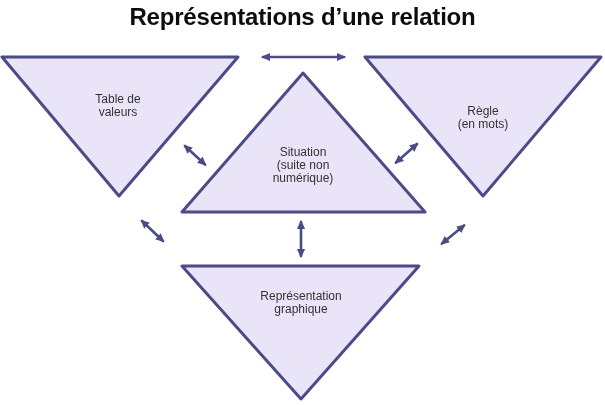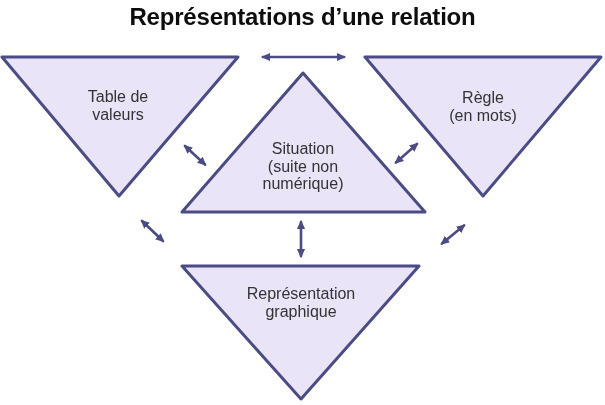--- a/index.html
+++ b/index.html
@@ -37,21 +37,21 @@
     stroke:var(--stroke);
     stroke-width:2.6;
     stroke-linecap:round;
   }
   .ah{fill:var(--stroke);}
   .node-label{
     position:absolute;
     transform:translate(-50%,-50%);
     text-align:center;
     white-space:pre-line;
-    font-size:16px;
+    font-size:12px;
     line-height:1.1;
     color:var(--text);
   }
 </style>
 </head>
 <body>
 
 <div class="stage">
 
   <div class="diagram-title">Représentations d’une relation</div>
@@ -72,21 +72,21 @@
     <line class="arrow" x1="185" y1="146" x2="205" y2="164.5" marker-start="url(#ah)" marker-end="url(#ah)"></line>
     <line class="arrow" x1="417" y1="144" x2="396" y2="162.5" marker-start="url(#ah)" marker-end="url(#ah)"></line>
     <line class="arrow" x1="301" y1="222" x2="301" y2="256" marker-start="url(#ah)" marker-end="url(#ah)"></line>
     <line class="arrow" x1="142" y1="221" x2="163" y2="241" marker-start="url(#ah)" marker-end="url(#ah)"></line>
     <line class="arrow" x1="442" y1="243.5" x2="464" y2="225.5" marker-start="url(#ah)" marker-end="url(#ah)"></line>
   </svg>
 
   <div class="node-label" style="left:118px;top:106px;">Table de
 valeurs</div>
 
-  <div class="node-label" style="left:483px;top:107px;">Règle
+  <div class="node-label" style="left:483px;top:118px;">Règle
 (en mots)</div>
 
   <div class="node-label" style="left:303px;top:166px;">Situation
 (suite non
 numérique)</div>
 
   <div class="node-label" style="left:301px;top:303px;">Représentation
 graphique</div>
 
 </div>

